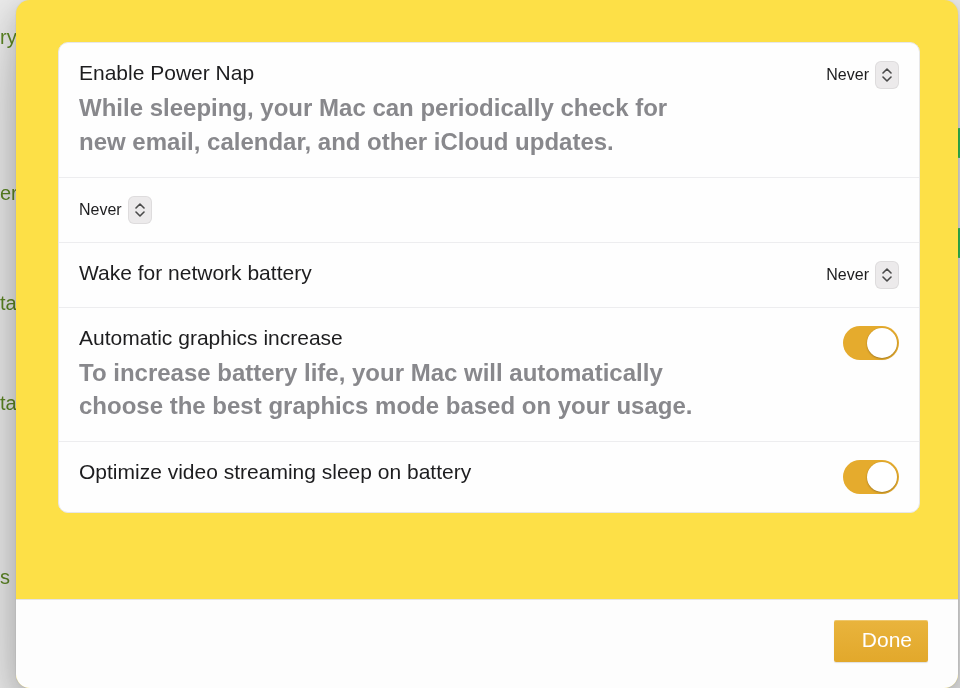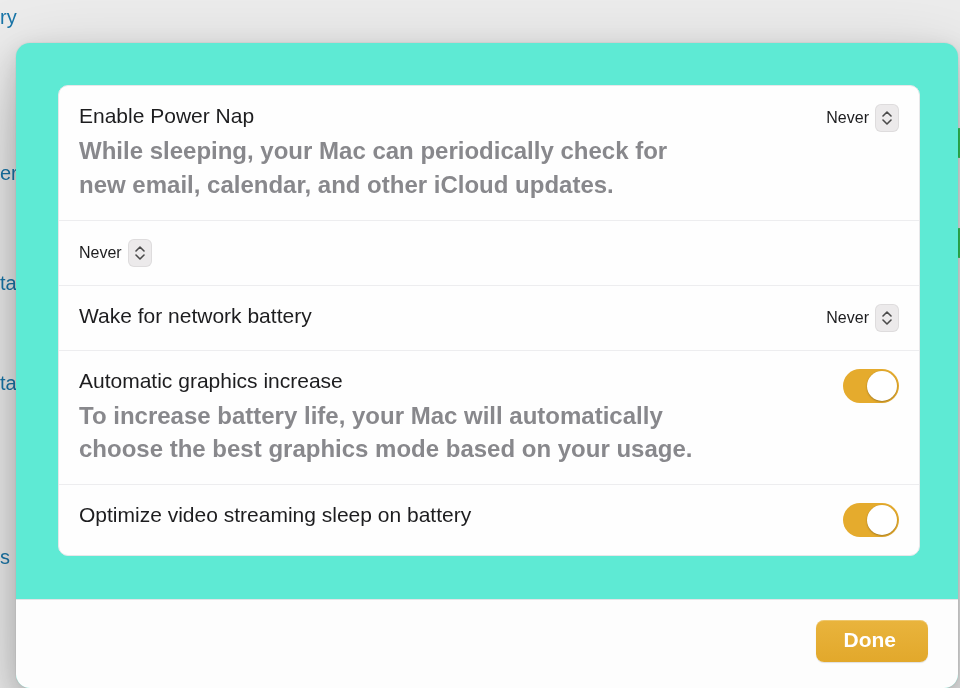--- a/index.html
+++ b/index.html
@@ -16,47 +16,47 @@
   }
 
   
   .bg-layer {
     position:absolute; inset:0;
     background:#ececec;
   }
   .bg-text {
     position:absolute;
     font-size:20px;
-    color:#0369a1;
+    color:#4d7c0f;
     opacity:0.9;
     left:0;
     white-space:nowrap;
+    margin-top:20px;
   }
   .bg-green {
     position:absolute;
     right:0;
     width:12px;
     background:#34c759;
     border-radius:14px 0 0 14px;
   }
 
   
   .sheet {
     position:absolute;
     left:16px;
     right:2px;
     top:0;
     bottom:0;
-    background:#5eead4;
+    background:#fde047;
     border-radius:14px;
     box-shadow: 0 0 0 1px rgba(0,0,0,0.03), 0 30px 80px rgba(0,0,0,0.25), 0 8px 24px rgba(0,0,0,0.15);
     display:flex;
     flex-direction:column;
     overflow:hidden;
-    margin-top:43px;
   }
 
   .sheet-body {
     flex:1;
     padding:42px 38px 10px 42px;
   }
 
   .panel {
     border:1px solid #e7e7e9;
     border-radius:10px;
@@ -144,24 +144,24 @@
     padding:20px 30px 26px 30px;
     display:flex;
     justify-content:flex-end;
     align-items:center;
     background:#fdfdfd;
   }
   .done-btn {
     background:linear-gradient(#e9b43d,#e2a82b);
     color:#fff;
     font-size:21px;
-    font-weight:700;
+    font-weight:400;
     border:none;
-    border-radius:8px;
-    padding:8px 32px 10px 28px;
+    border-radius:2px;
+    padding:8px 16px 10px 28px;
     box-shadow:inset 0 1px 0 rgba(255,255,255,0.25), 0 1px 1px rgba(0,0,0,0.12);
     cursor:default;
   }
 </style>
 </head>
 <body>
 
 <div class="bg-layer">
   <div class="bg-text" style="top:6px;">ry</div>
   <div class="bg-text" style="top:162px;">er</div>

